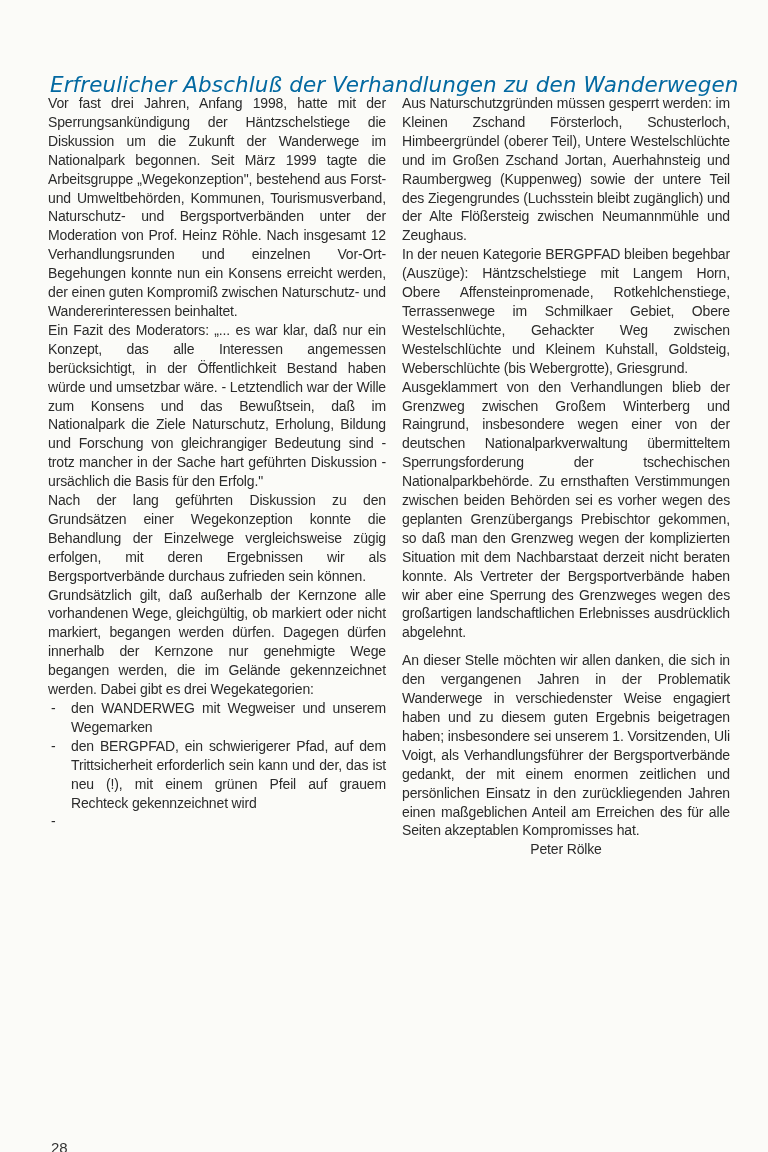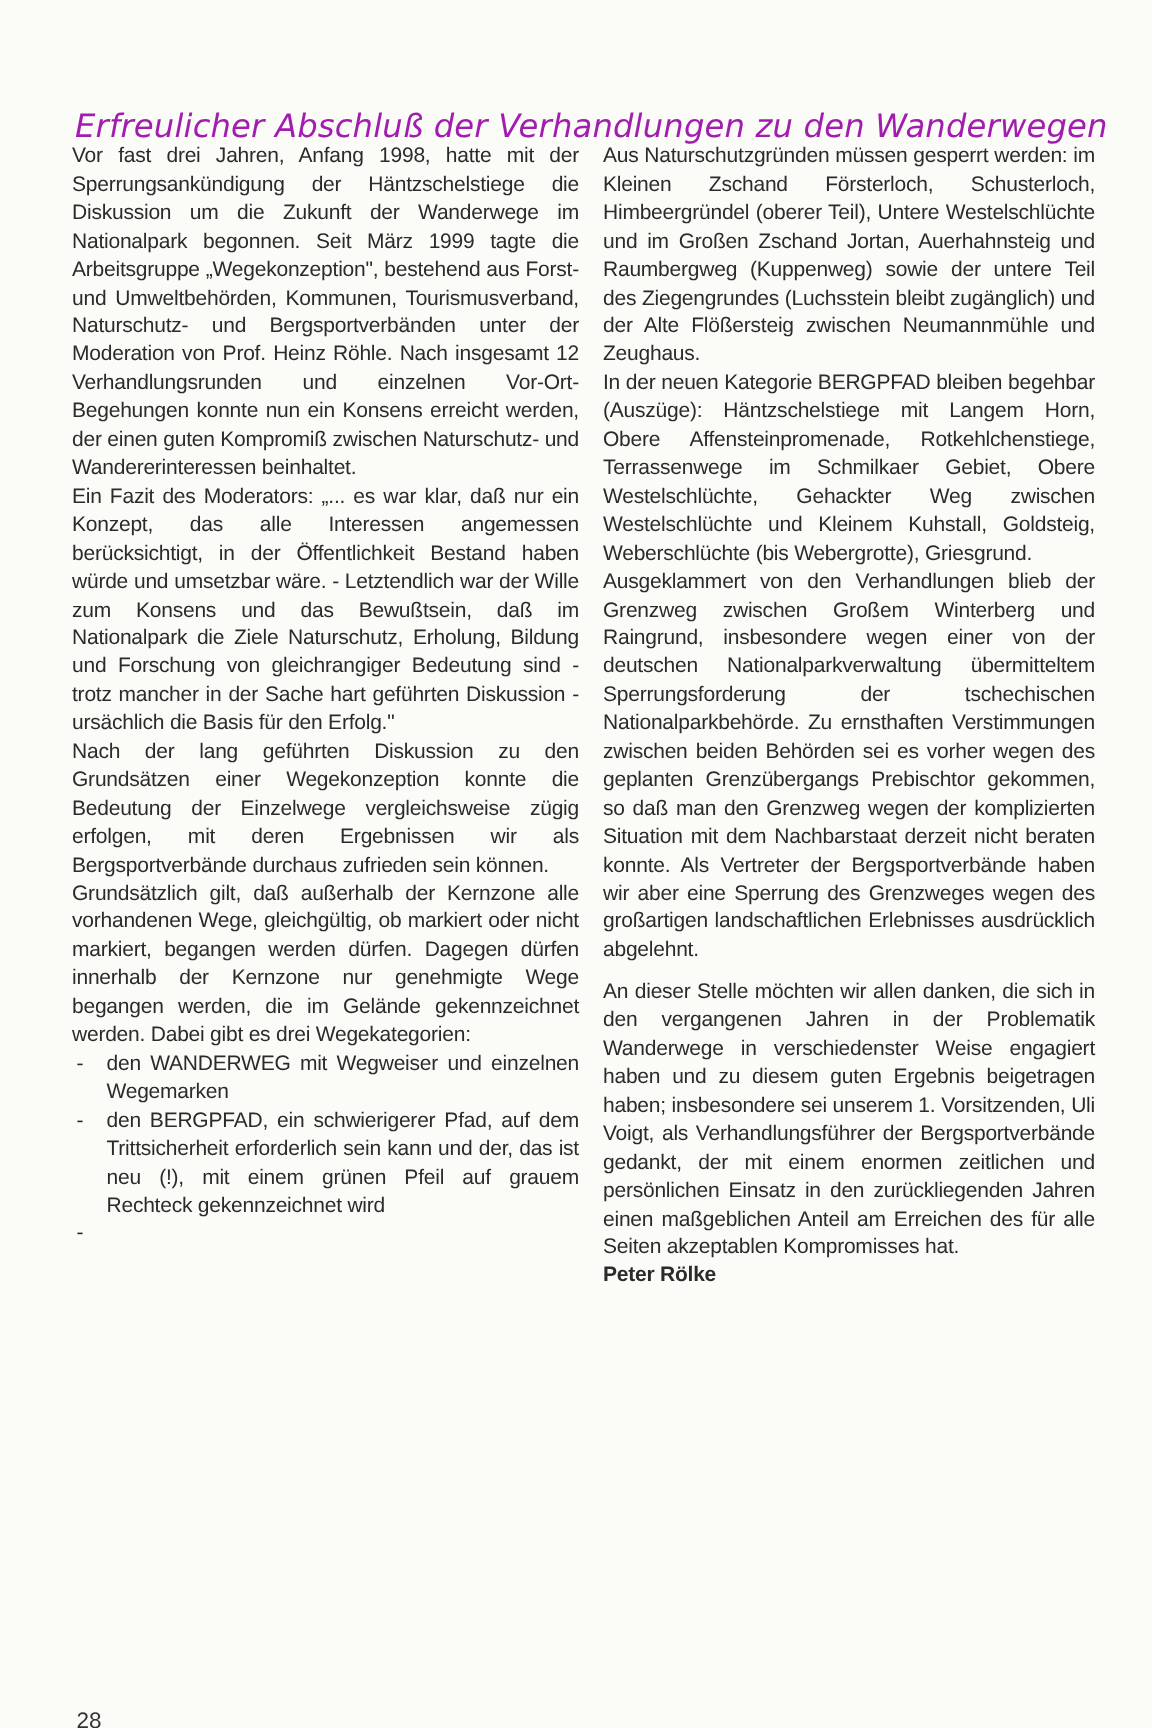--- a/index.html
+++ b/index.html
@@ -3,52 +3,52 @@
 <meta charset="utf-8">
 <style>
   html, body { margin:0; padding:0; }
   body {
     width:768px; height:1152px; background:#fbfbf8; position:relative; overflow:hidden;
     font-family:"Liberation Sans", sans-serif; color:#2b2b2b;
   }
   .title {
     position:absolute; left:50px; top:58px; width:690px;
     font-family:"DejaVu Sans", sans-serif; font-style:italic; font-weight:normal;
-    font-size:21.5px; letter-spacing:0.1px; color:#a21caf; white-space:nowrap;
+    font-size:21.5px; letter-spacing:0.1px; color:#0369a1; white-space:nowrap;
   }
   .col {
     position:absolute; top:94px; font-size:14px; line-height:18.9px;
     text-align:justify; letter-spacing:-0.15px;
   }
   .col.left { left:48px; width:338px; }
   .col.right { left:402px; width:328px; }
   .col p { margin:0; }
   .col p.gap { margin-top:9px; }
   .dash-list { margin:0; padding:0; list-style:none; }
   .dash-list li { position:relative; padding-left:23px; }
   .dash-list li .dash { position:absolute; left:3px; top:0; }
-  .signature { text-align:left; margin-top:6px;font-weight:bold; }
+  .signature { text-align:center; margin-top:6px; }
   .page-number {
     position:absolute; left:51px; top:1107px; font-size:15px; color:#333;margin-top:32px;
   }
 </style>
 </head>
 <body>
 
 <h1 class="title">Erfreulicher Abschluß der Verhandlungen zu den Wanderwegen</h1>
 
 <div class="col left">
   <p>Vor fast drei Jahren, Anfang 1998, hatte mit der Sperrungsankündigung der Häntzschelstiege die Diskussion um die Zukunft der Wanderwege im Nationalpark begonnen. Seit März 1999 tagte die Arbeitsgruppe „Wegekonzeption", bestehend aus Forst- und Umweltbehörden, Kommunen, Tourismusverband, Naturschutz- und Bergsportverbänden unter der Moderation von Prof. Heinz Röhle. Nach insgesamt 12 Verhandlungsrunden und einzelnen Vor-Ort-Begehungen konnte nun ein Konsens erreicht werden, der einen guten Kompromiß zwischen Naturschutz- und Wandererinteressen beinhaltet.</p>
   <p>Ein Fazit des Moderators: „... es war klar, daß nur ein Konzept, das alle Interessen angemessen berücksichtigt, in der Öffentlichkeit Bestand haben würde und umsetzbar wäre. - Letztendlich war der Wille zum Konsens und das Bewußtsein, daß im Nationalpark die Ziele Naturschutz, Erholung, Bildung und Forschung von gleichrangiger Bedeutung sind - trotz mancher in der Sache hart geführten Diskussion - ursächlich die Basis für den Erfolg."</p>
-  <p>Nach der lang geführten Diskussion zu den Grundsätzen einer Wegekonzeption konnte die Bedeutung der Einzelwege vergleichsweise zügig erfolgen, mit deren Ergebnissen wir als Bergsportverbände durchaus zufrieden sein können.</p>
+  <p>Nach der lang geführten Diskussion zu den Grundsätzen einer Wegekonzeption konnte die Behandlung der Einzelwege vergleichsweise zügig erfolgen, mit deren Ergebnissen wir als Bergsportverbände durchaus zufrieden sein können.</p>
   <p>Grundsätzlich gilt, daß außerhalb der Kernzone alle vorhandenen Wege, gleichgültig, ob markiert oder nicht markiert, begangen werden dürfen. Dagegen dürfen innerhalb der Kernzone nur genehmigte Wege begangen werden, die im Gelände gekennzeichnet werden. Dabei gibt es drei Wegekategorien:</p>
   <ul class="dash-list">
     <li>
       <span class="dash">-</span>
-      <span>den WANDERWEG mit Wegweiser und einzelnen Wegemarken</span>
+      <span>den WANDERWEG mit Wegweiser und unserem Wegemarken</span>
     </li>
     <li>
       <span class="dash">-</span>
       <span>den BERGPFAD, ein schwierigerer Pfad, auf dem Trittsicherheit erforderlich sein kann und der, das ist neu (!), mit einem grünen Pfeil auf grauem Rechteck gekennzeichnet wird</span>
     </li>
     <li>
       <span class="dash">-</span>
     </li>
   </ul>
 </div>

